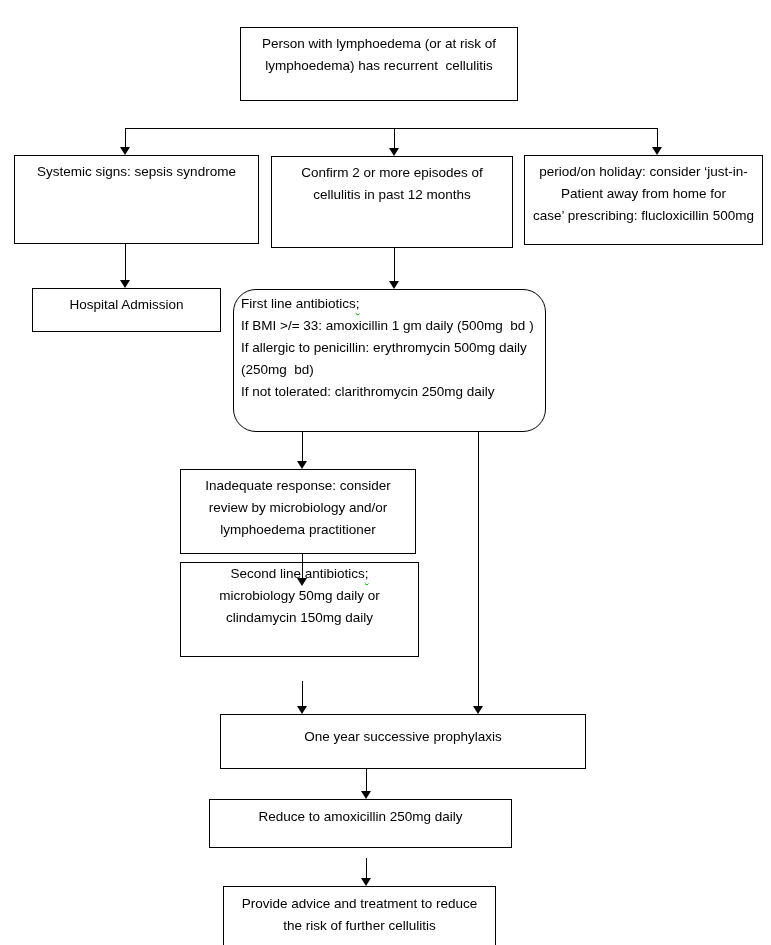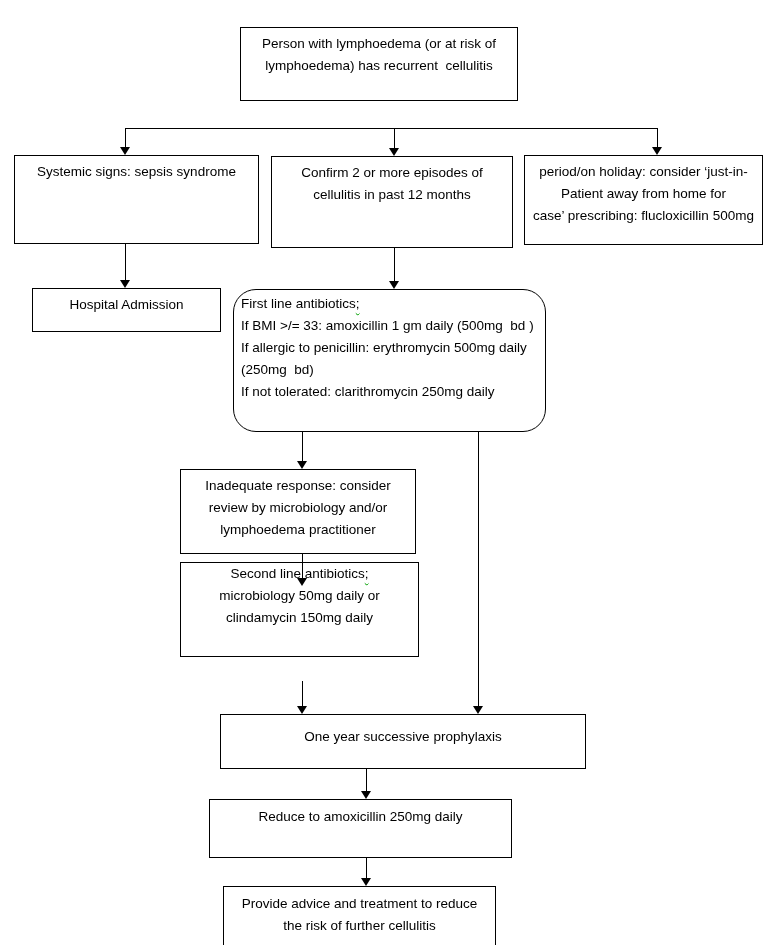--- a/index.html
+++ b/index.html
@@ -83,21 +83,21 @@
   <div class="box" style="left:180px;top:562px;width:239px;height:95px;">
     <div class="line"><span>Second line antibiotics</span><span class="squiggle">;</span></div>
     <div class="line">microbiology 50mg daily or</div>
     <div class="line">clindamycin 150mg daily</div>
   </div>
 
   <div class="box" style="left:173px;top:714px;width:366px;height:55px;padding-top:11px;margin-left:47px;">
     <div class="line">One year successive prophylaxis</div>
   </div>
 
-  <div class="box" style="left:209px;top:799px;width:303px;height:59px;padding-top:6px;">
+  <div class="box" style="left:209px;top:799px;width:303px;height:49px;padding-top:6px;">
     <div class="line">Reduce to amoxicillin 250mg daily</div>
   </div>
 
   <div class="box" style="left:223px;top:886px;width:273px;height:66px;padding-top:6px;">
     <div class="line">Provide advice and treatment to reduce</div>
     <div class="line">the risk of further cellulitis</div>
   </div>
 
   <div class="hline" style="left:125px;top:128px;width:533px;"></div>
 

